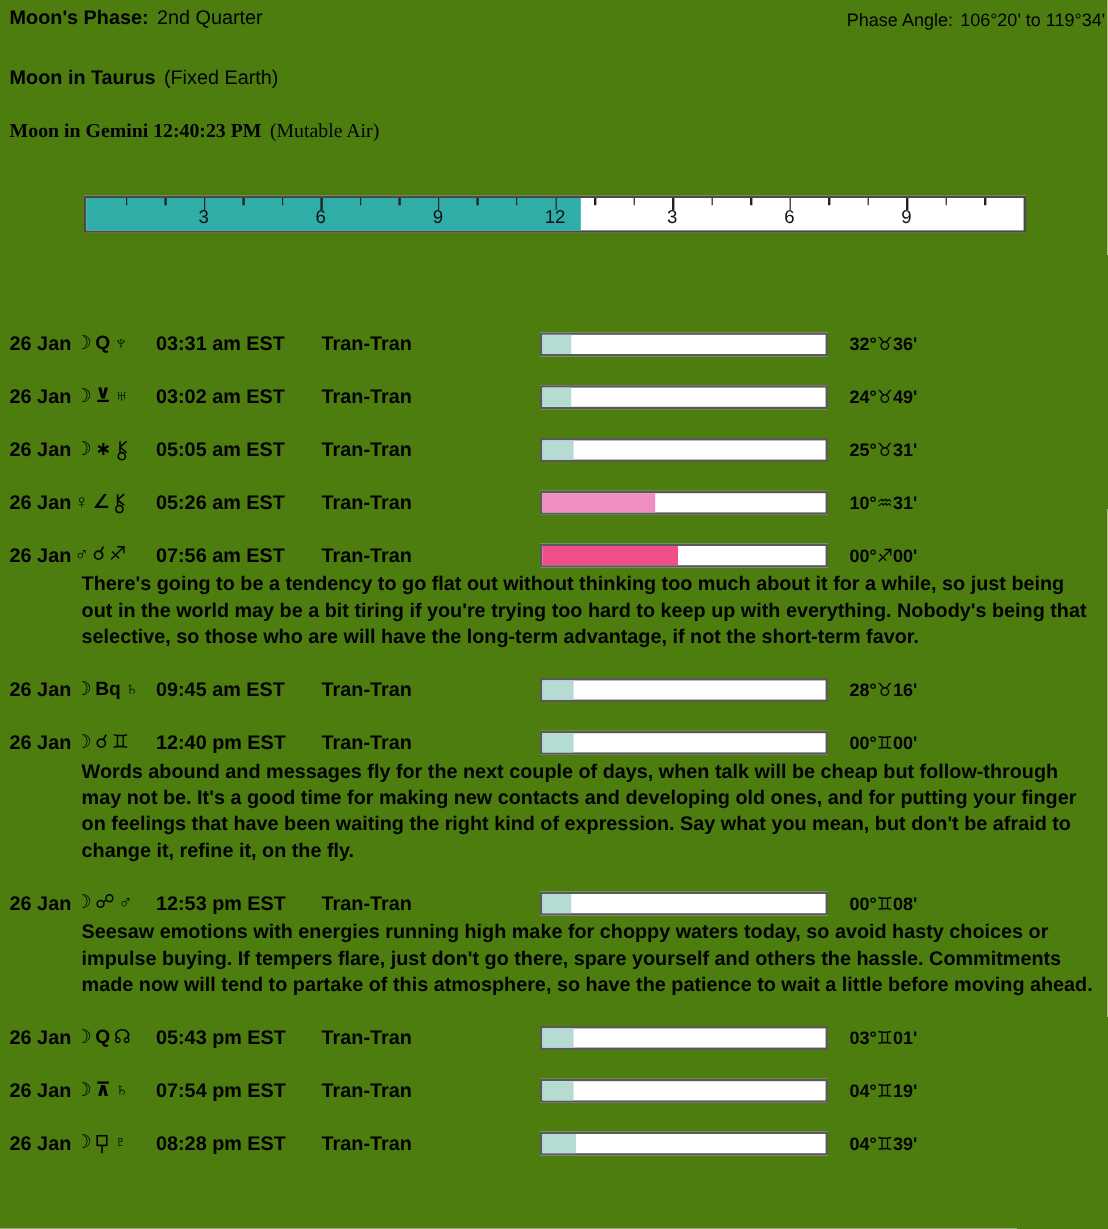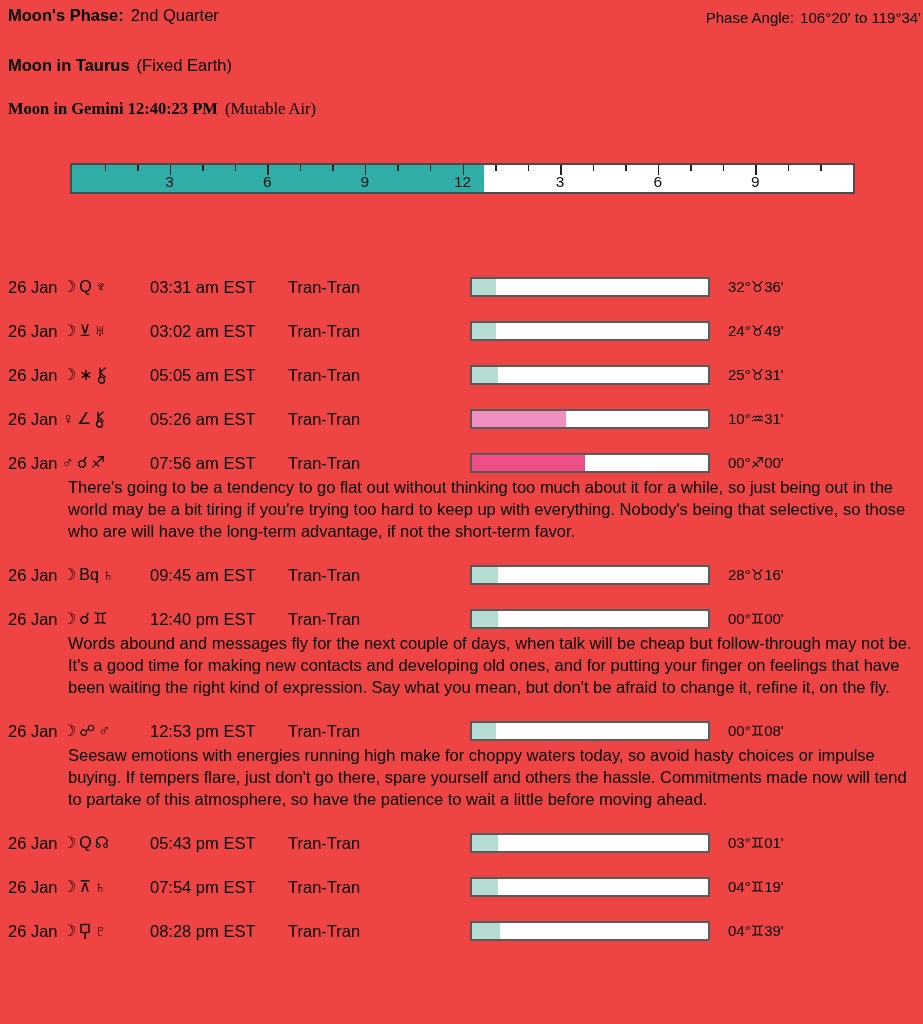--- a/index.html
+++ b/index.html
@@ -1,18 +1,18 @@
 <!DOCTYPE html>
 <html><head>
 <meta charset="utf-8">
 <style>
   html,body { margin:0; padding:0; background:#fff; }
   .page {
     position:relative; width:923px; height:1024px; overflow:hidden;
-    background:#ef4444; color:#000;
+    background:#4d7c0f; color:#000;
     font-family:"Liberation Sans","DejaVu Sans",sans-serif;
     font-size:16.5px;
   }
   .hline { position:absolute; left:8px; white-space:nowrap; }
   .hline .b { font-weight:bold; }
   .hline .n { font-weight:normal; margin-left:7px; }
   .phase-angle { position:absolute; top:9px; right:2px; font-size:15px; white-space:nowrap; }
   .phase-angle .pa-val { margin-left:6px; }
 
   
@@ -22,30 +22,30 @@
   }
   .tl-fill { position:absolute; left:0; top:0; bottom:0; }
   .tl-tick { position:absolute; top:0; width:1.5px; background:#222; }
   .tl-label {
     position:absolute; top:8px; transform:translateX(-50%);
     font-size:15.5px; color:#111; line-height:18px;
   }
 
   .aspects-title { position:absolute; top:243px; left:0; width:923px; text-align:center; font-weight:bold; }
 
-  .rows { position:absolute; top:276px; left:0; width:923px; }
+  .rows { position:absolute; top:276px; left:0; width:923px;font-weight:bold; }
   .a-block { margin-bottom:22px; }
   .a-row { display:flex; align-items:center; height:22px; }
   .a-date { margin-left:8px; width:54px; }
   .a-glyphs { width:68px; display:flex; align-items:center; gap:3px; }
   .a-glyphs .g { display:inline-flex; align-items:center; justify-content:center; font-size:16px; line-height:1; }
   .a-glyphs .g svg { display:block; }
   .g-quintile { font-size:13.5px; }
   .g-biquintile { font-size:11px; letter-spacing:0; }
-  .a-time { width:138px;margin-left:20px; }
+  .a-time { width:138px; }
   .a-type { width:182px; }
   .a-bar {
     width:236px; height:16px; border:2px solid #5a5a5a; background:#fff;
     position:relative; box-sizing:content-box;
   }
   .a-bar-fill { position:absolute; left:0; top:0; bottom:0; }
   .a-pos { margin-left:18px; font-size:15px; white-space:nowrap; }
   .a-note { margin:2px 8px 0 68px; line-height:22px; }
 </style>
 </head>

